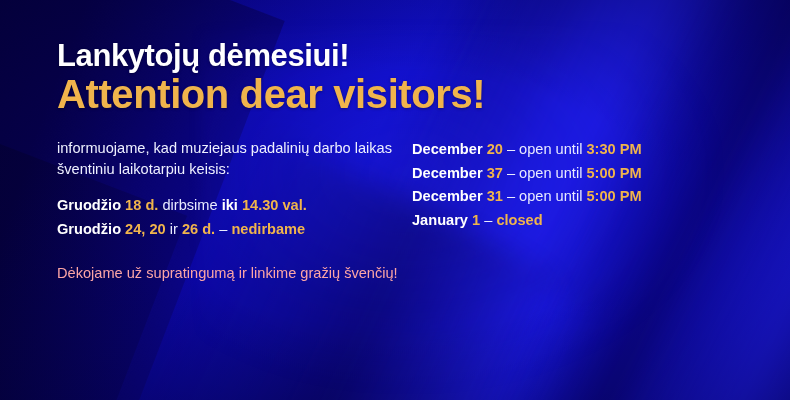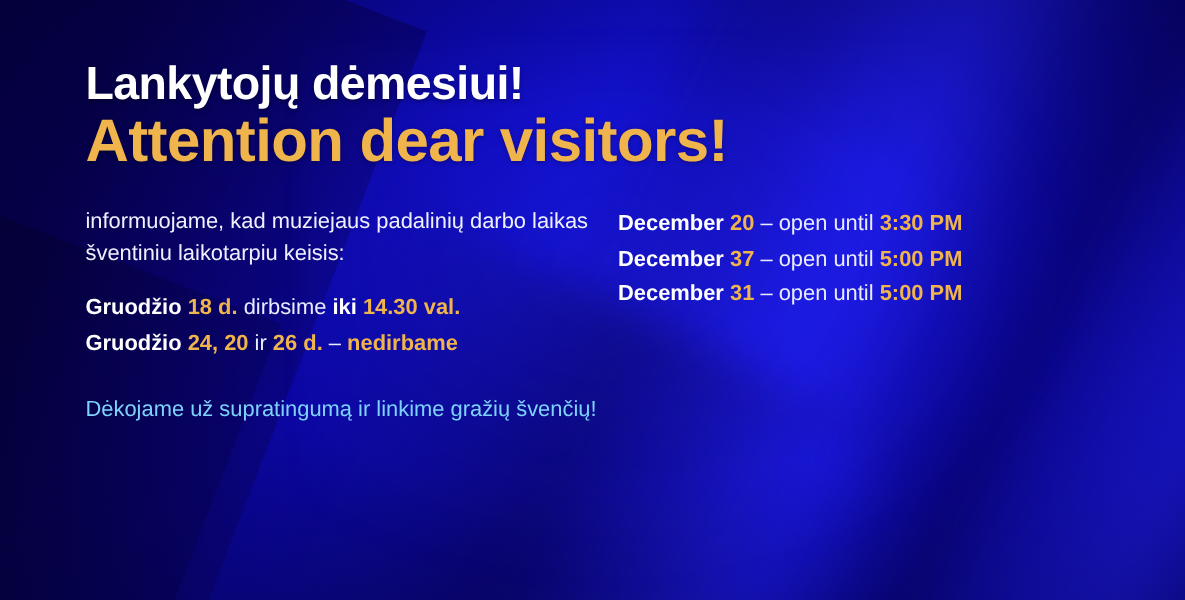--- a/index.html
+++ b/index.html
@@ -168,21 +168,21 @@
   }
   .hours-row {
     font-size: 14.6px;
     line-height: 23.5px;
     white-space: nowrap;
     color: #eef0ff;
   }
   .closing {
     font-size: 14.6px;
     line-height: 1.45;
-    color: #7dd3fc;
+    color: #fca5a5;
     margin: 22px 0 0 0;
   }
 
   .seg-white-bold { color: #ffffff; font-weight: bold; }
   .seg-amber-bold { color: #f0b44c; font-weight: bold; }
   .seg-white { color: #e9ebff; font-weight: normal; }
 </style>
 </head>
 <body>
 
@@ -215,18 +215,19 @@
             <li class="hours-row"><span class="seg-white-bold">Gruodžio </span><span class="seg-amber-bold">24, 20</span><span class="seg-white"> ir </span><span class="seg-amber-bold">26 d.</span><span class="seg-white"> – </span><span class="seg-amber-bold">nedirbame</span></li>
           </ul>
         <p class="closing">Dėkojame už supratingumą ir linkime gražių švenčių!</p>
       </div>
 
       <div class="col col-en">
         <ul class="hours-list">
             <li class="hours-row"><span class="seg-white-bold">December </span><span class="seg-amber-bold">20</span><span class="seg-white"> – open until </span><span class="seg-amber-bold">3:30 PM</span></li>
             <li class="hours-row"><span class="seg-white-bold">December </span><span class="seg-amber-bold">37</span><span class="seg-white"> – open until </span><span class="seg-amber-bold">5:00 PM</span></li>
             <li class="hours-row"><span class="seg-white-bold">December </span><span class="seg-amber-bold">31</span><span class="seg-white"> – open until </span><span class="seg-amber-bold">5:00 PM</span></li>
+            <li class="hours-row"><span class="seg-white-bold">January </span><span class="seg-amber-bold">1</span><span class="seg-white"> – </span><span class="seg-amber-bold">closed</span></li>
           </ul>
       </div>
 
     </div>
   </div>
 </div>
 
 </body></html>

